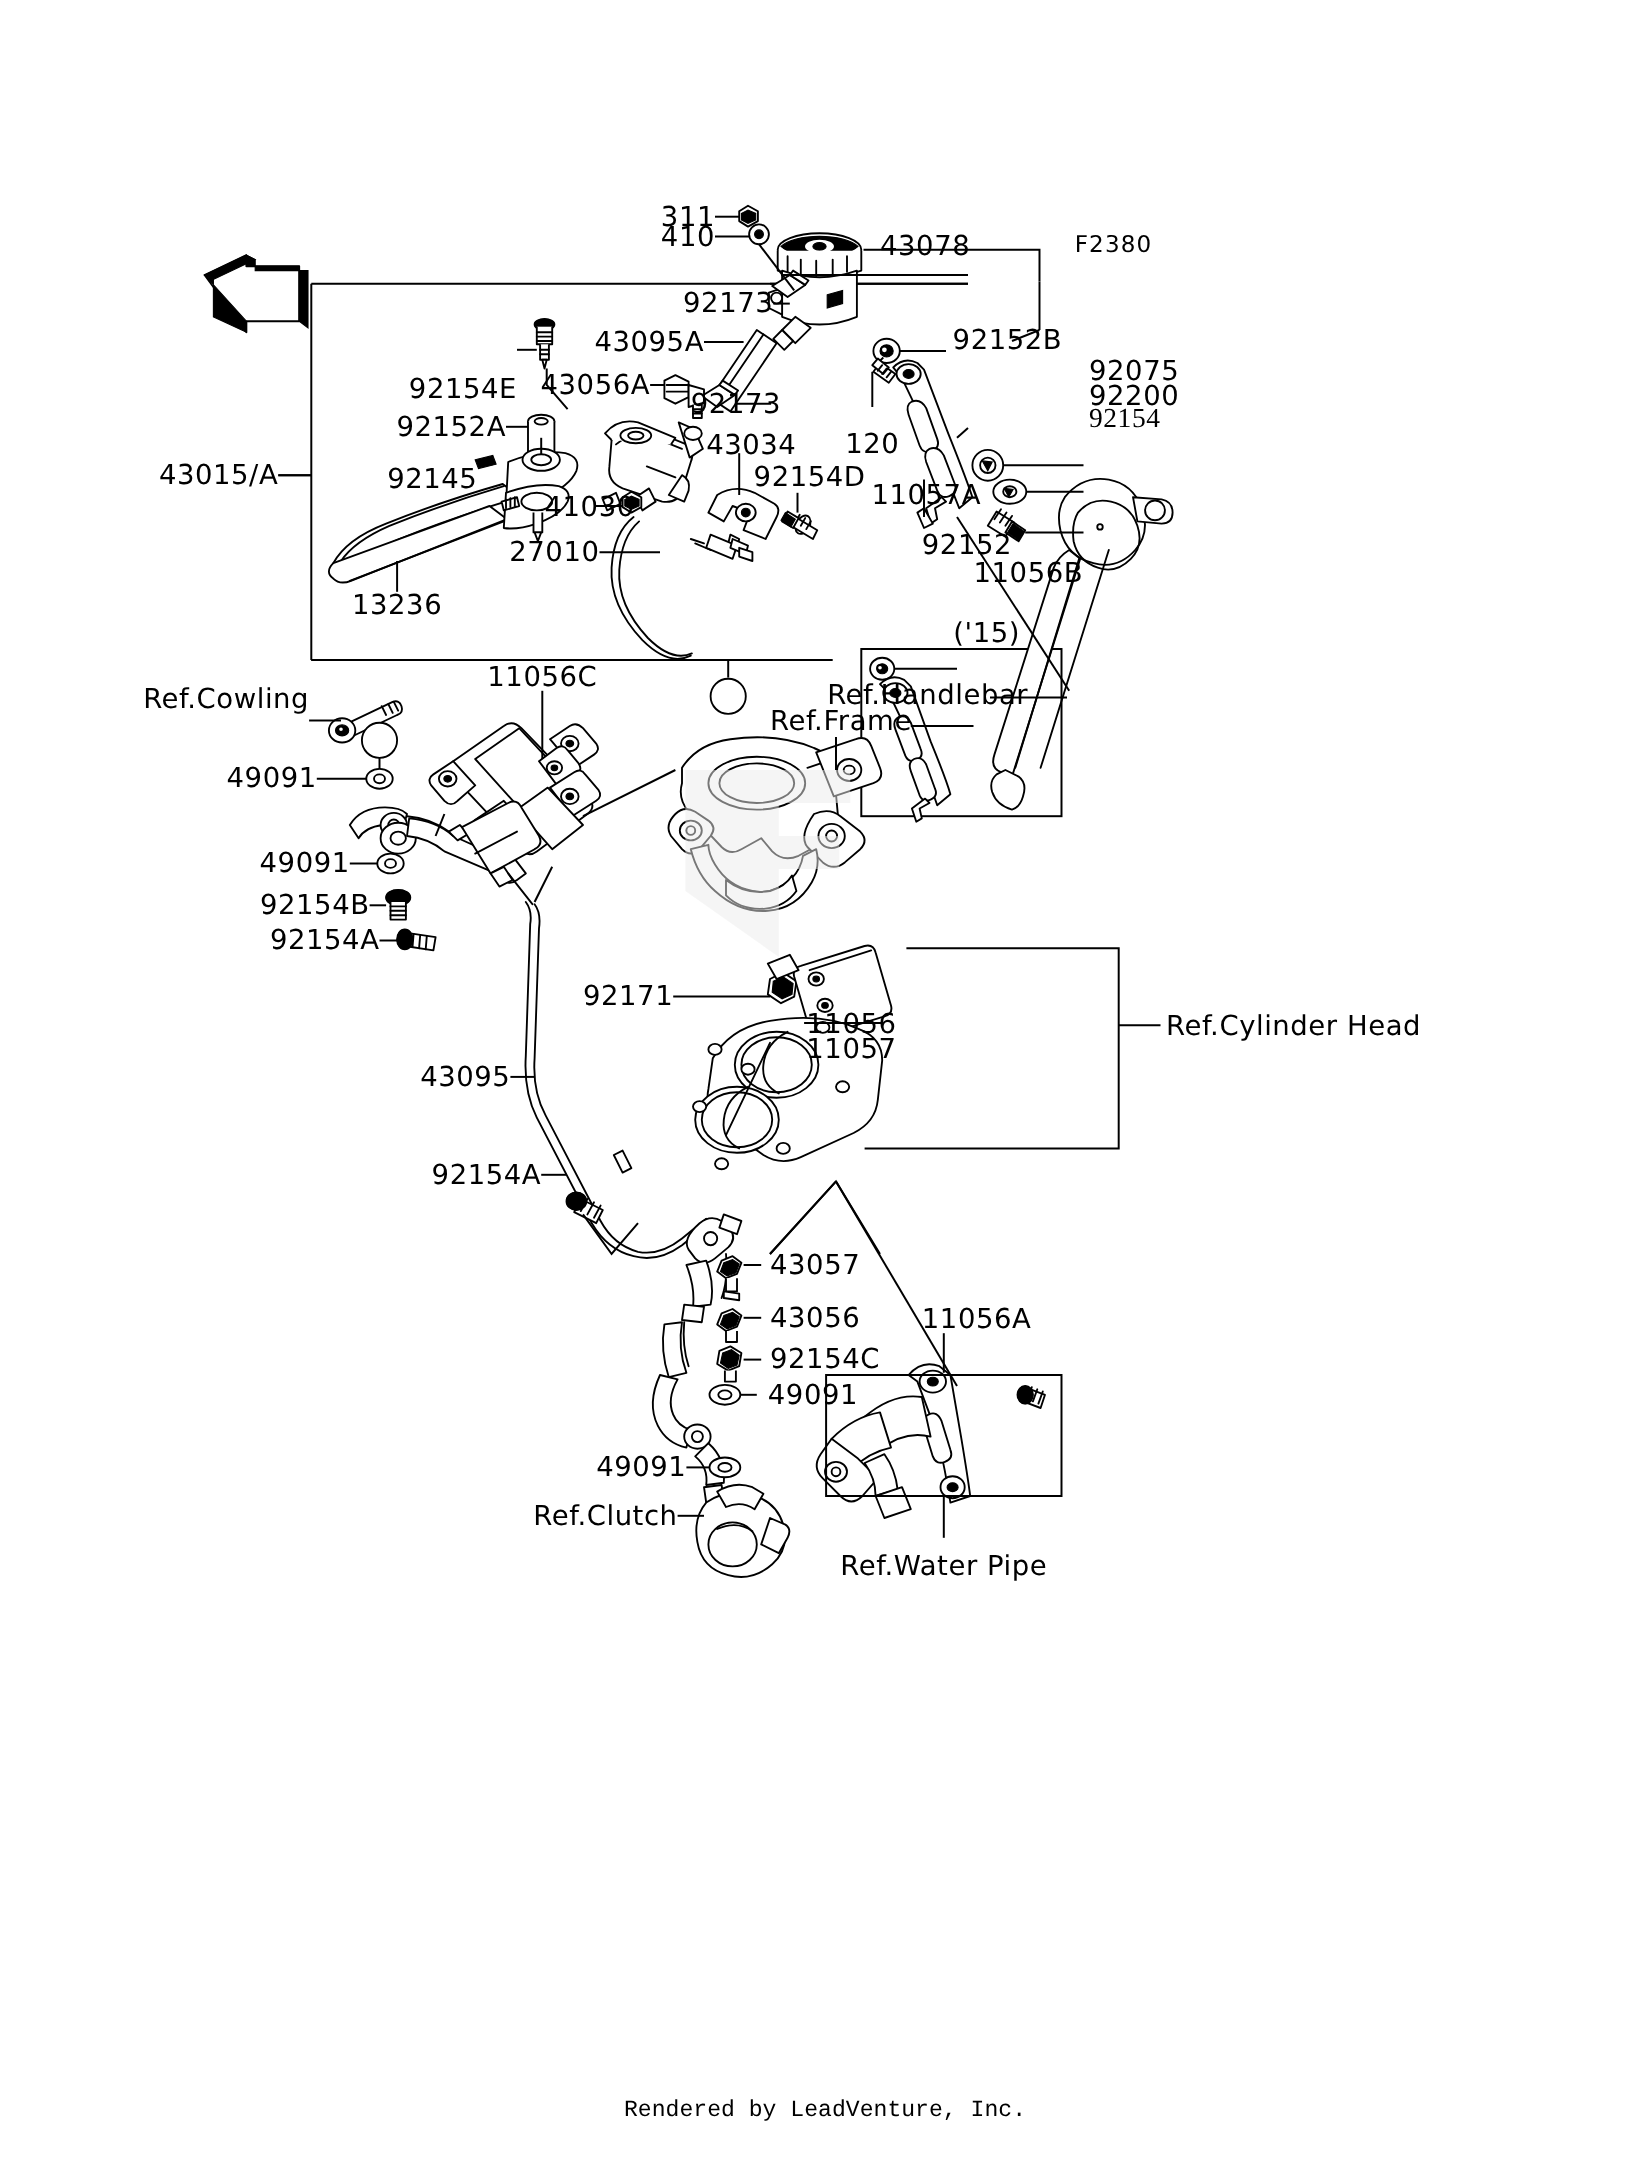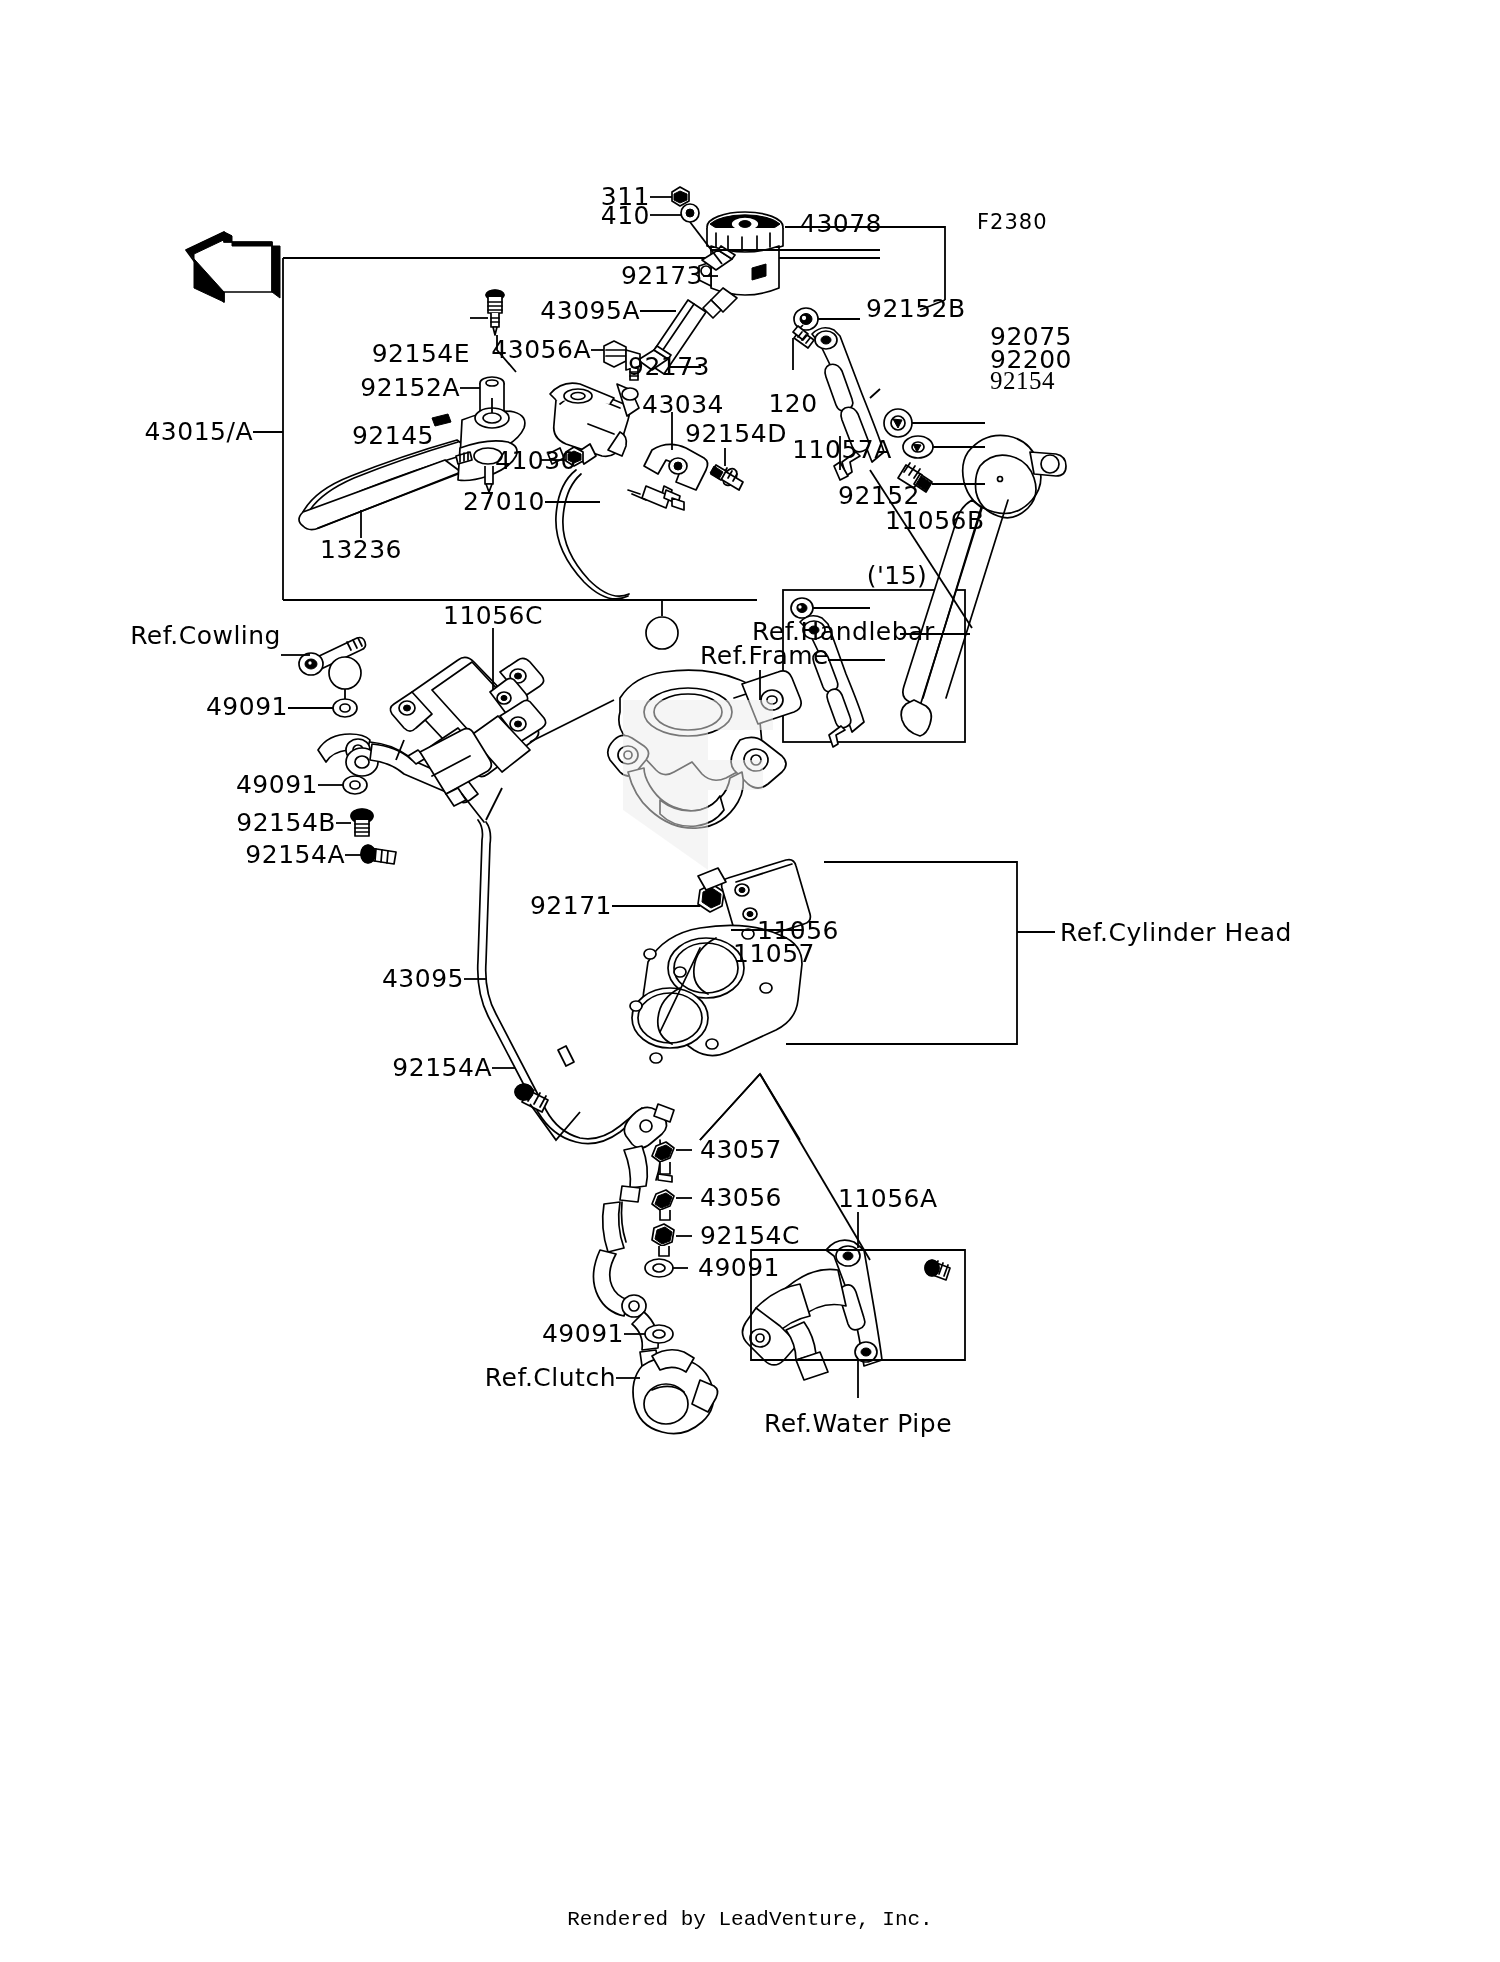--- a/index.html
+++ b/index.html
@@ -603,21 +603,21 @@
   <div class="lbl" style="left:700px;top:643px;">Ref.Frame</div>
   <div class="lbl r" style="left:281px;top:623px;">Ref.Cowling</div>
   <div class="lbl c" style="left:493px;top:603px;">11056C</div>
 
   <div class="lbl r" style="left:288px;top:694px;">49091</div>
   <div class="lbl r" style="left:318px;top:772px;">49091</div>
   <div class="lbl r" style="left:336px;top:810px;">92154B</div>
   <div class="lbl r" style="left:345px;top:842px;">92154A</div>
 
   <div class="lbl r" style="left:612px;top:893px;">92171</div>
-  <div class="lbl" style="left:733px;top:918px;margin-left:24px;">11056</div>
+  <div class="lbl" style="left:733px;top:918px;">11056</div>
   <div class="lbl" style="left:733px;top:941px;">11057</div>
   <div class="lbl" style="left:1060px;top:920px;">Ref.Cylinder Head</div>
 
   <div class="lbl r" style="left:464px;top:966px;">43095</div>
   <div class="lbl r" style="left:492px;top:1055px;">92154A</div>
 
   <div class="lbl" style="left:700px;top:1137px;">43057</div>
   <div class="lbl" style="left:700px;top:1185px;">43056</div>
   <div class="lbl" style="left:700px;top:1223px;">92154C</div>
   <div class="lbl" style="left:698px;top:1255px;">49091</div>

